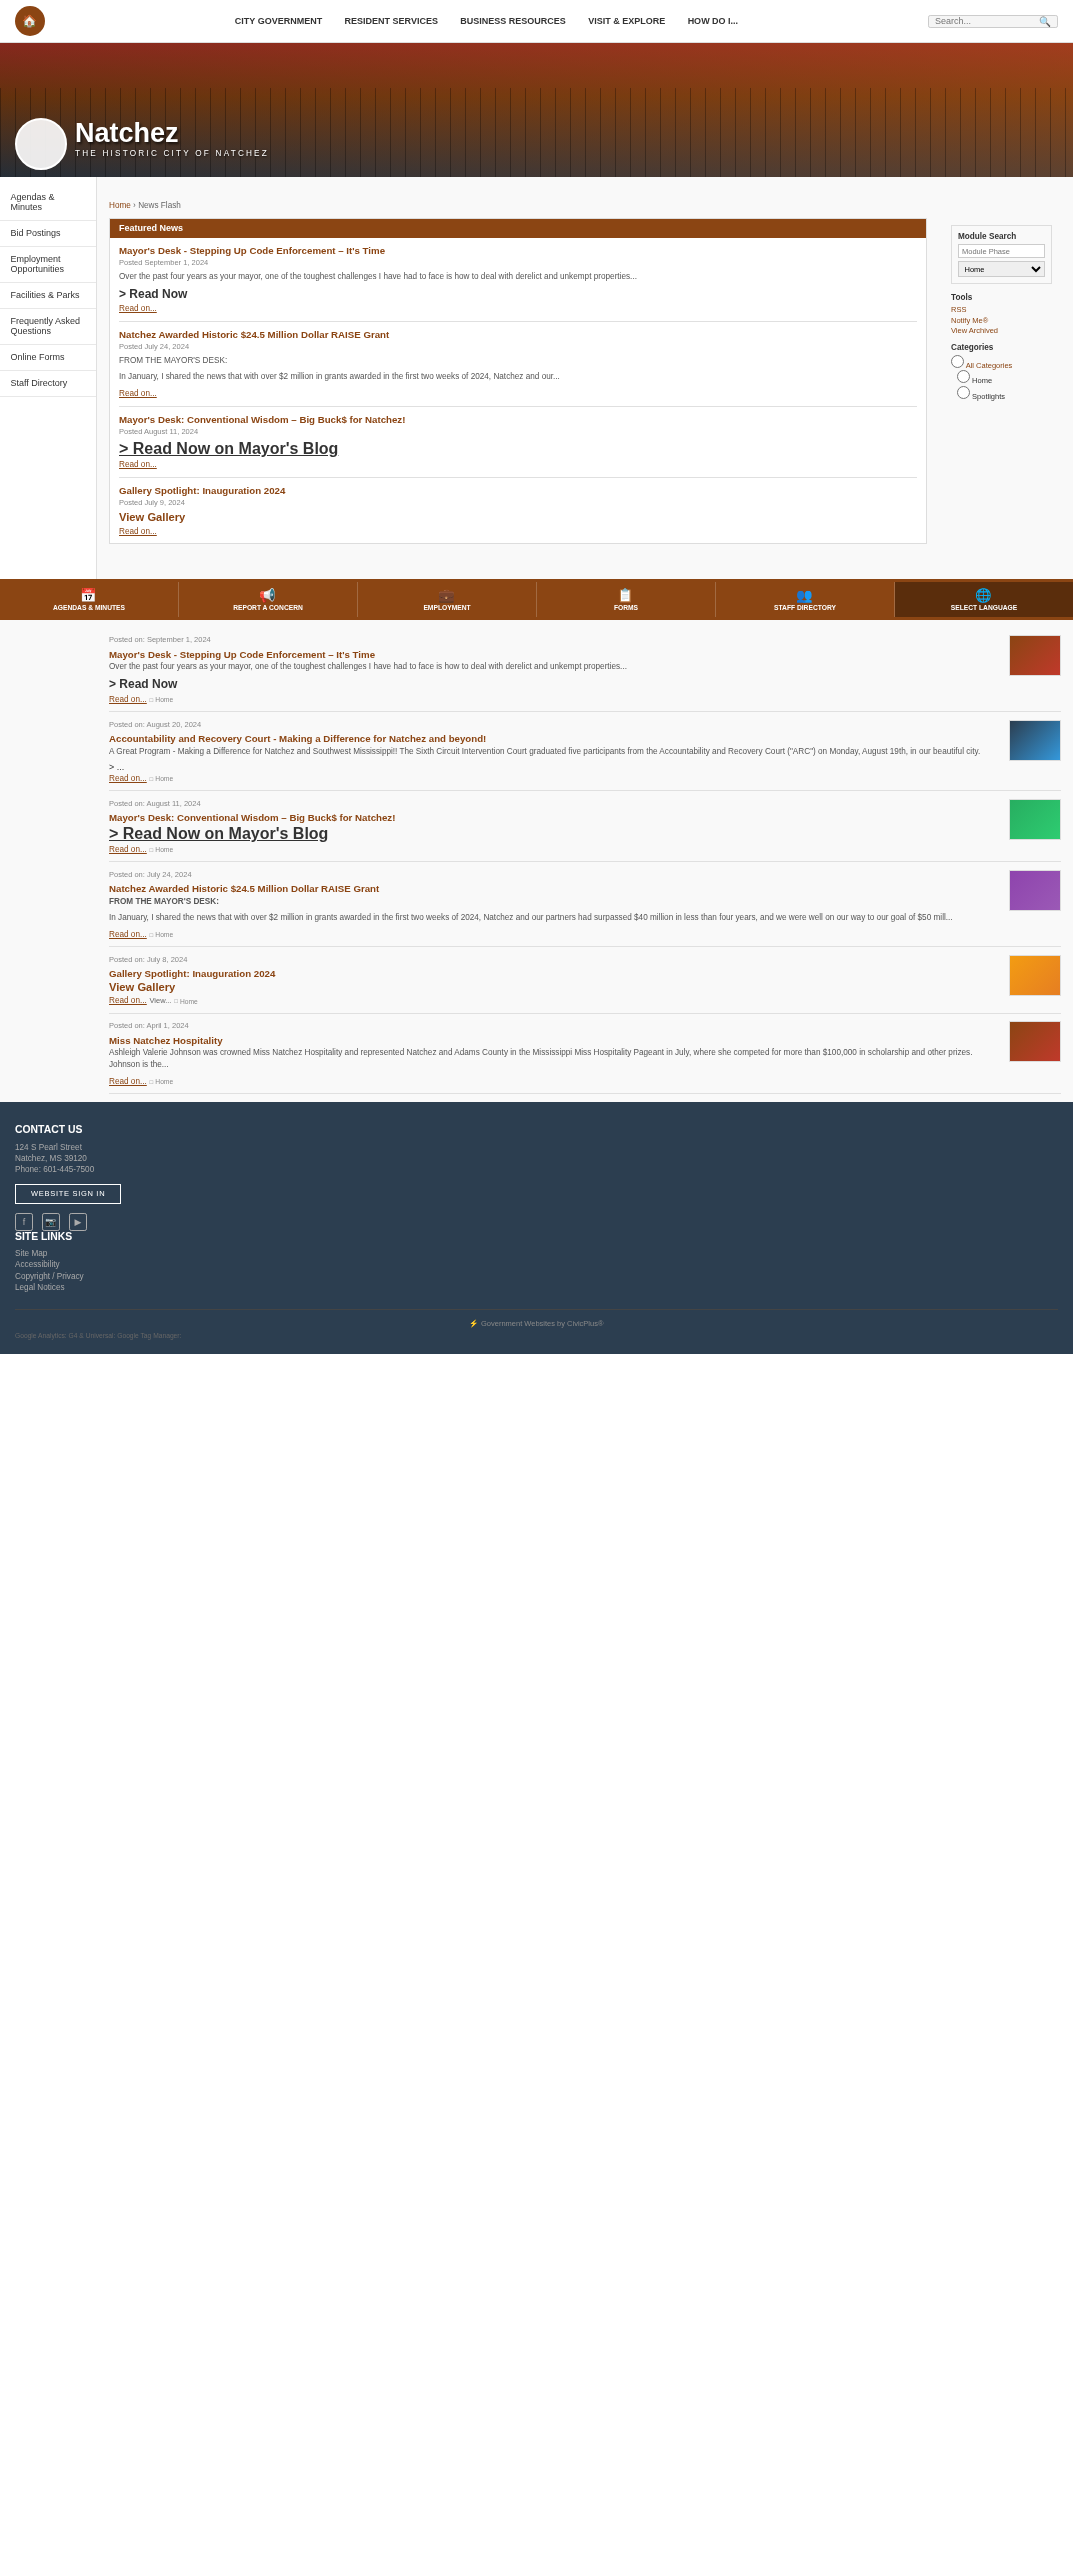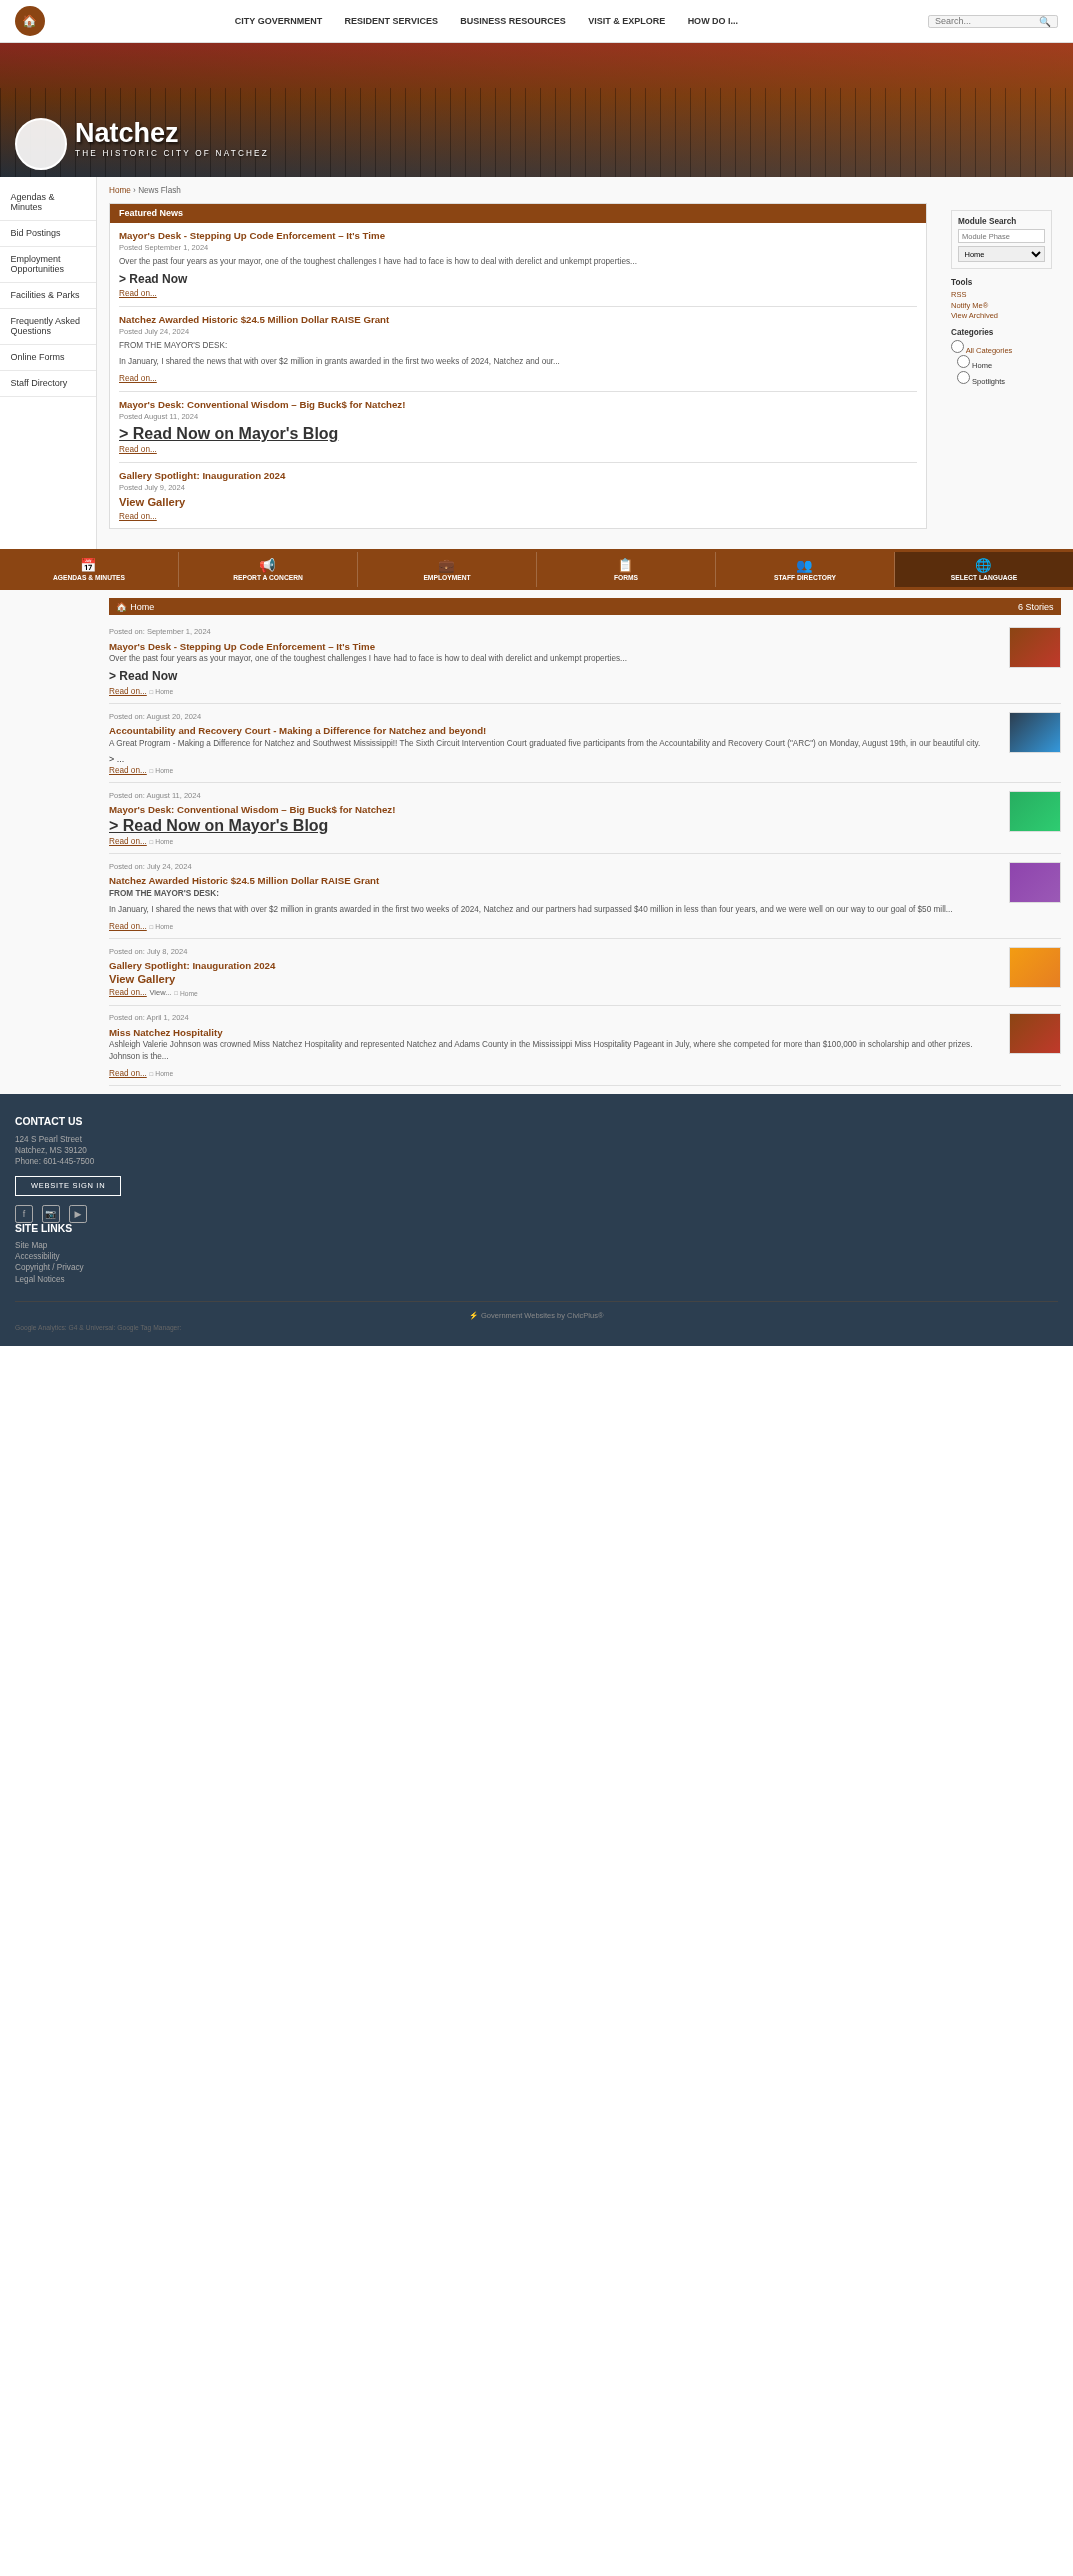--- a/index.html
+++ b/index.html
@@ -90,21 +90,21 @@
       padding: 7.5px 10.4px;
       border-bottom: 0.7px solid #e8e8e8;
       font-size: 9px;
       cursor: pointer;
       color: #333;
     }
 
     
     .content-area {
       flex: 1;
-      padding: 9px 12px;
+      padding: 24px 12px;
       background: #f9f9f9;
     }
 
     
     .breadcrumb {
       font-size: 8.2px; color: #666; margin-bottom: 7.5px;
     }
     .breadcrumb a { color: #8B4513; text-decoration: none; }
 
     
@@ -406,24 +406,20 @@
     <span class="qa-icon">👥</span>
     <span class="qa-label">STAFF DIRECTORY</span>
   </div>
   <div class="qa-item qa-lang">
     <span class="qa-icon">🌐</span>
     <span class="qa-label">Select Language</span>
   </div>
 </div>
 
 <div style="background:#f9f9f9; padding: 7.5px 12px 7.5px 109px;">
-  <div class="news-section-header">
-    <span>🏠 Home</span>
-    <span>6 Stories</span>
-  </div>
 
   <div class="news-item">
     <div class="news-item-content">
       <div class="news-date">Posted on: September 1, 2024</div>
       <a href="#" class="news-title-link">Mayor's Desk - Stepping Up Code Enforcement – It's Time</a>
       <div class="news-excerpt">Over the past four years as your mayor, one of the toughest challenges I have had to face is how to deal with derelict and unkempt properties...</div>
       <span class="read-now">&gt; Read Now</span>
       <a href="#" class="read-on">Read on...</a>
       <div class="news-tag">Home</div>
     </div>

